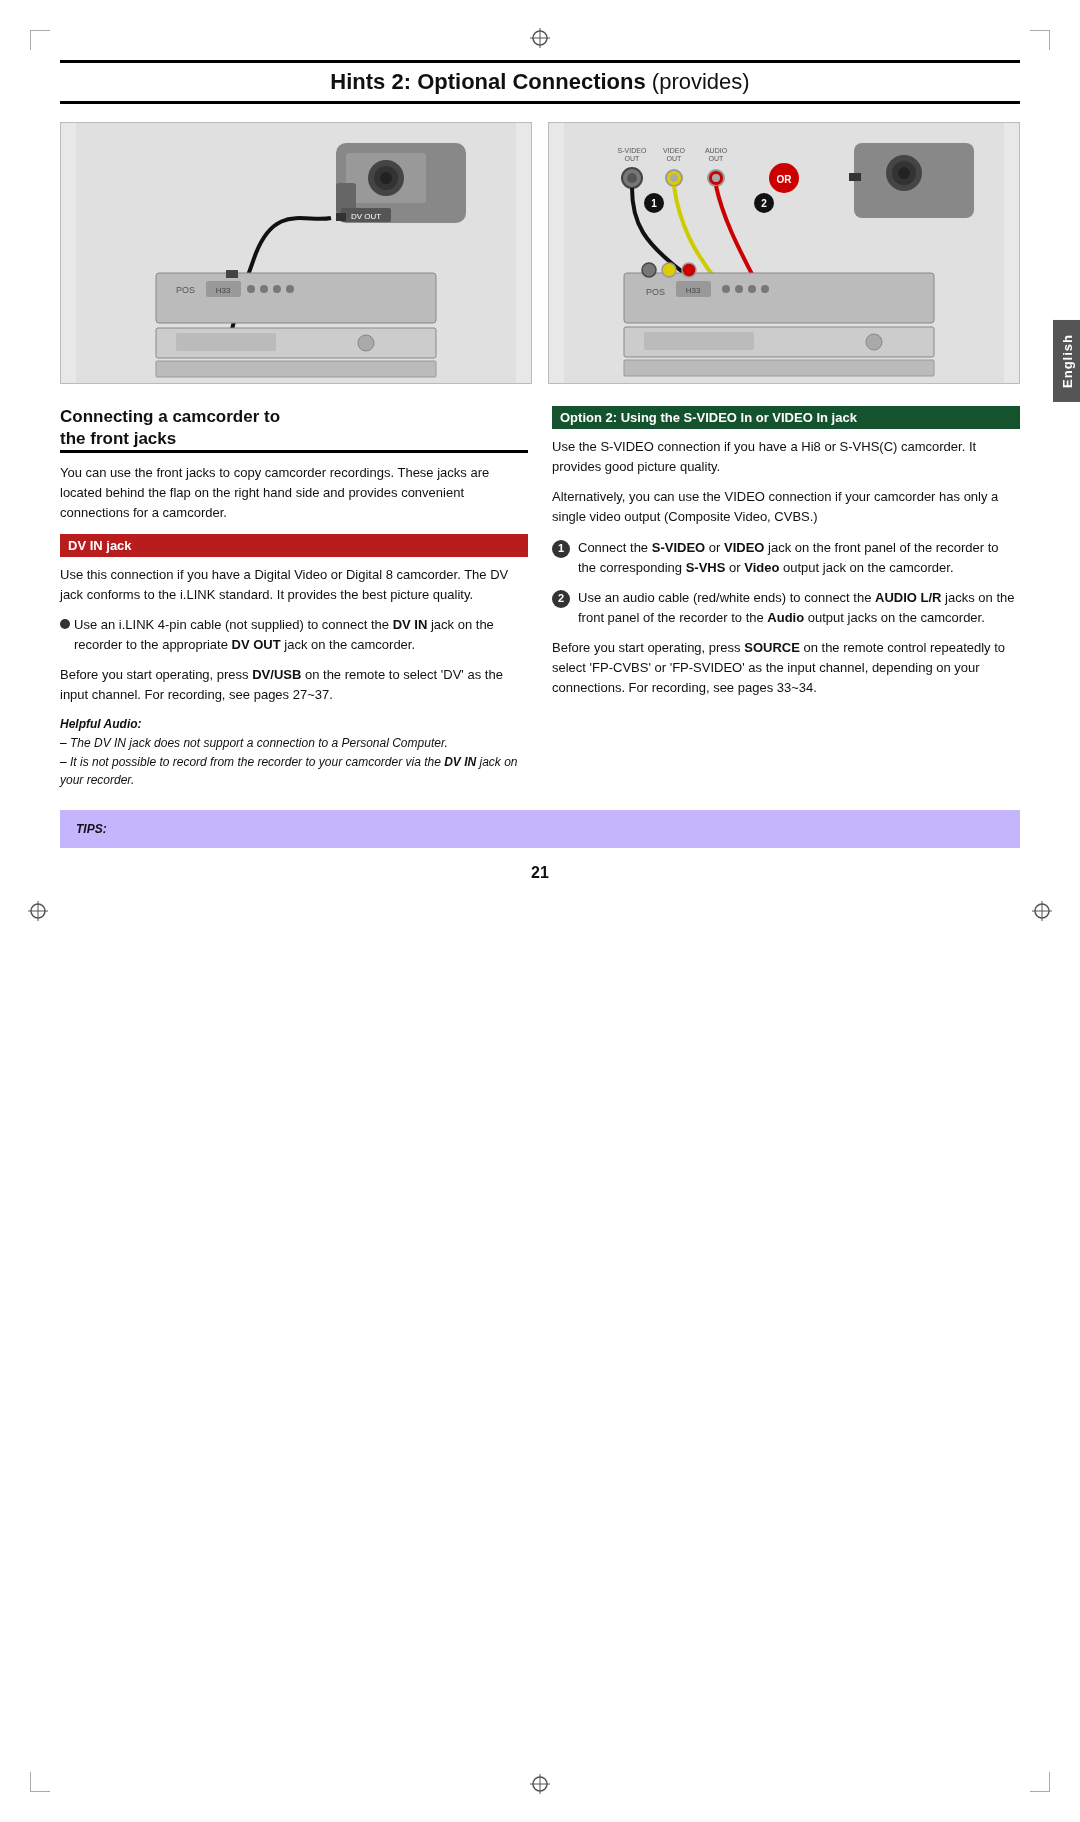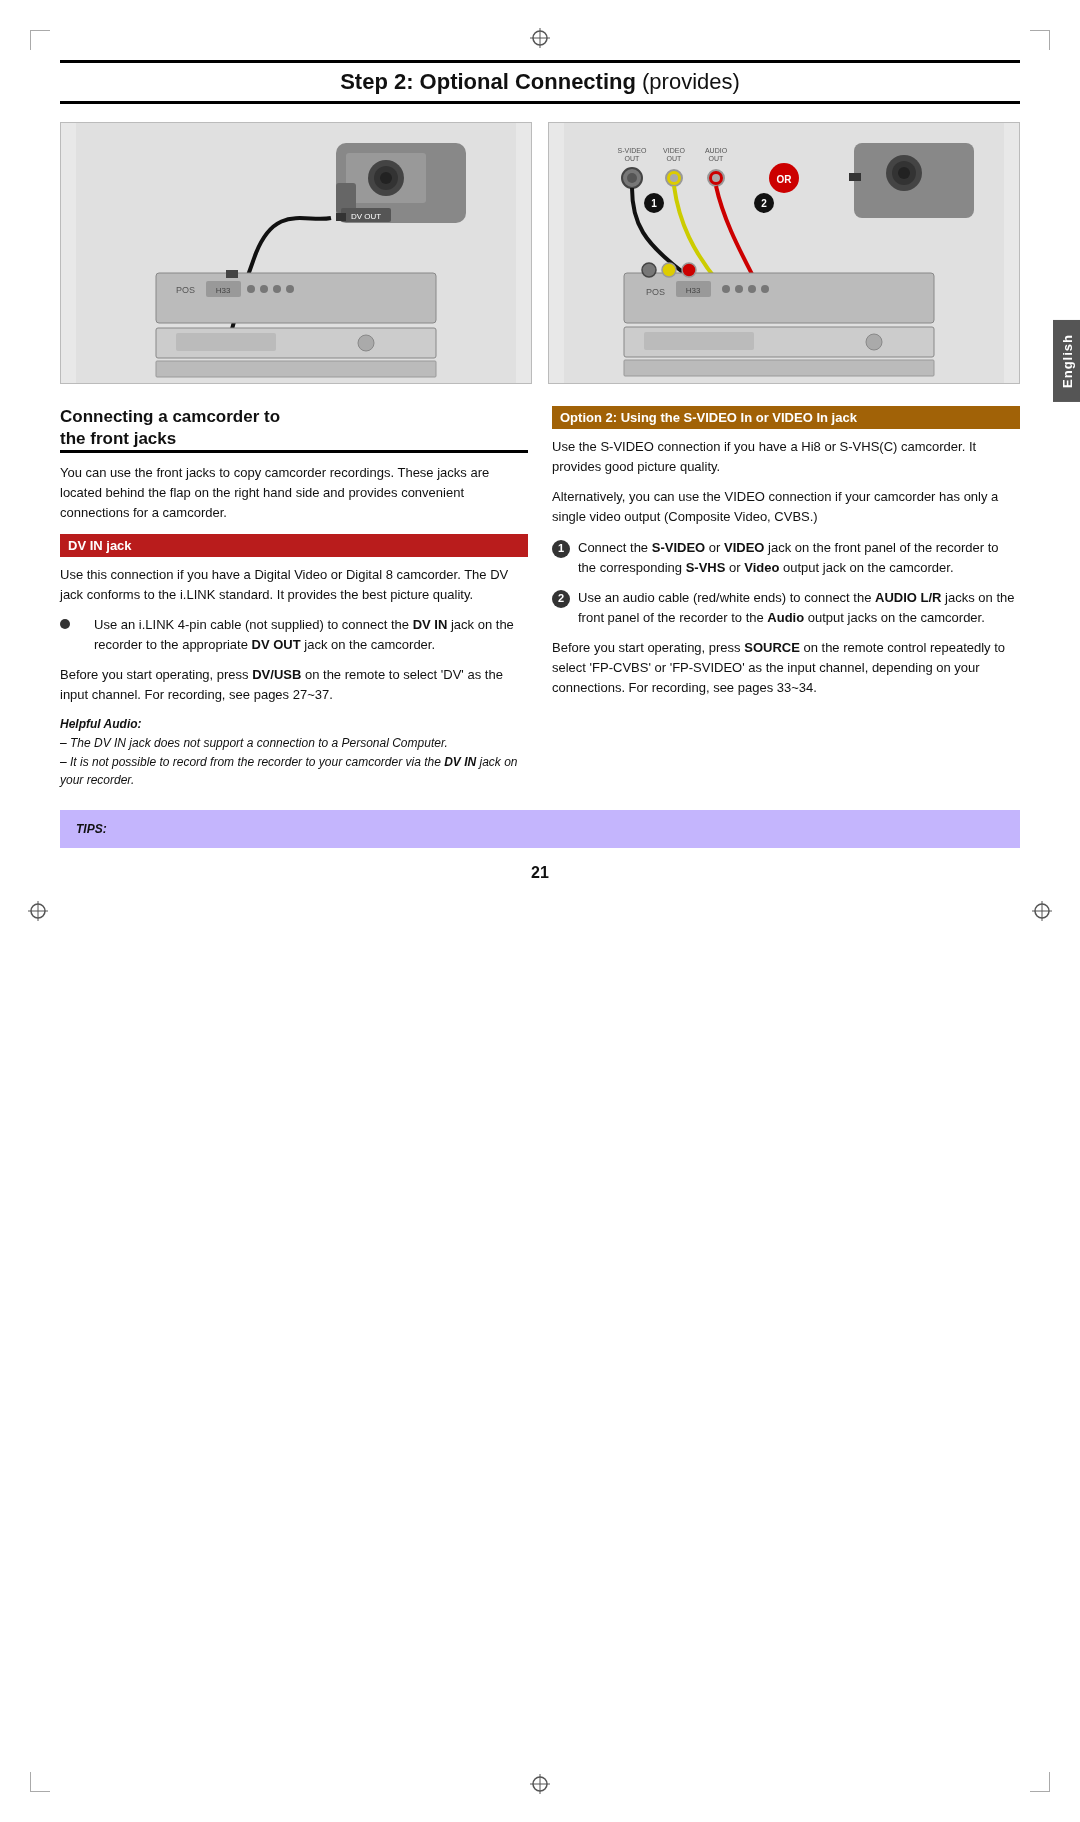--- a/index.html
+++ b/index.html
@@ -131,34 +131,34 @@
     .sub-section-bar {
       background: #b91c1c;
       color: #fff;
       font-weight: bold;
       font-size: 13px;
       padding: 4px 8px;
       margin-bottom: 8px;
     }
 
     .sub-section-bar.option2 {
-      background: #a16207;
+      background: #14532d;
     }
 
     .body-text {
       font-size: 13px;
       line-height: 1.55;
       margin-bottom: 10px;
     }
 
     
     .bullet-item {
       display: flex;
       align-items: flex-start;
-      gap: 24px;
+      gap: 4px;
       margin-bottom: 10px;
       font-size: 13px;
       line-height: 1.55;
     }
     .bullet-dot {
       width: 10px;
       height: 10px;
       background: #333;
       border-radius: 50%;
       flex-shrink: 0;
@@ -260,21 +260,21 @@
     <svg viewBox="0 0 20 20">
         <circle cx="10" cy="10" r="7" fill="none" stroke="#555" stroke-width="1.5"></circle>
         <line x1="10" y1="0" x2="10" y2="20" stroke="#555" stroke-width="1"></line>
         <line x1="0" y1="10" x2="20" y2="10" stroke="#555" stroke-width="1"></line>
       </svg>
   </div>
 
   <div class="english-tab">English</div>
 
   <div class="page-title">
-    <b>Step 2: Optional Connecting</b><span> (provides)</span>
+    <b>Hints 2: Optional Connections</b><span> (provides)</span>
   </div>
 
   <div class="image-panels">
 
     <div class="image-panel">
       <svg class="diagram-svg" viewBox="0 0 440 260" xmlns="http://www.w3.org/2000/svg">
 
         <rect width="440" height="260" fill="#e0e0e0"></rect>
 
         <rect x="260" y="20" width="130" height="80" rx="10" fill="#888"></rect>

